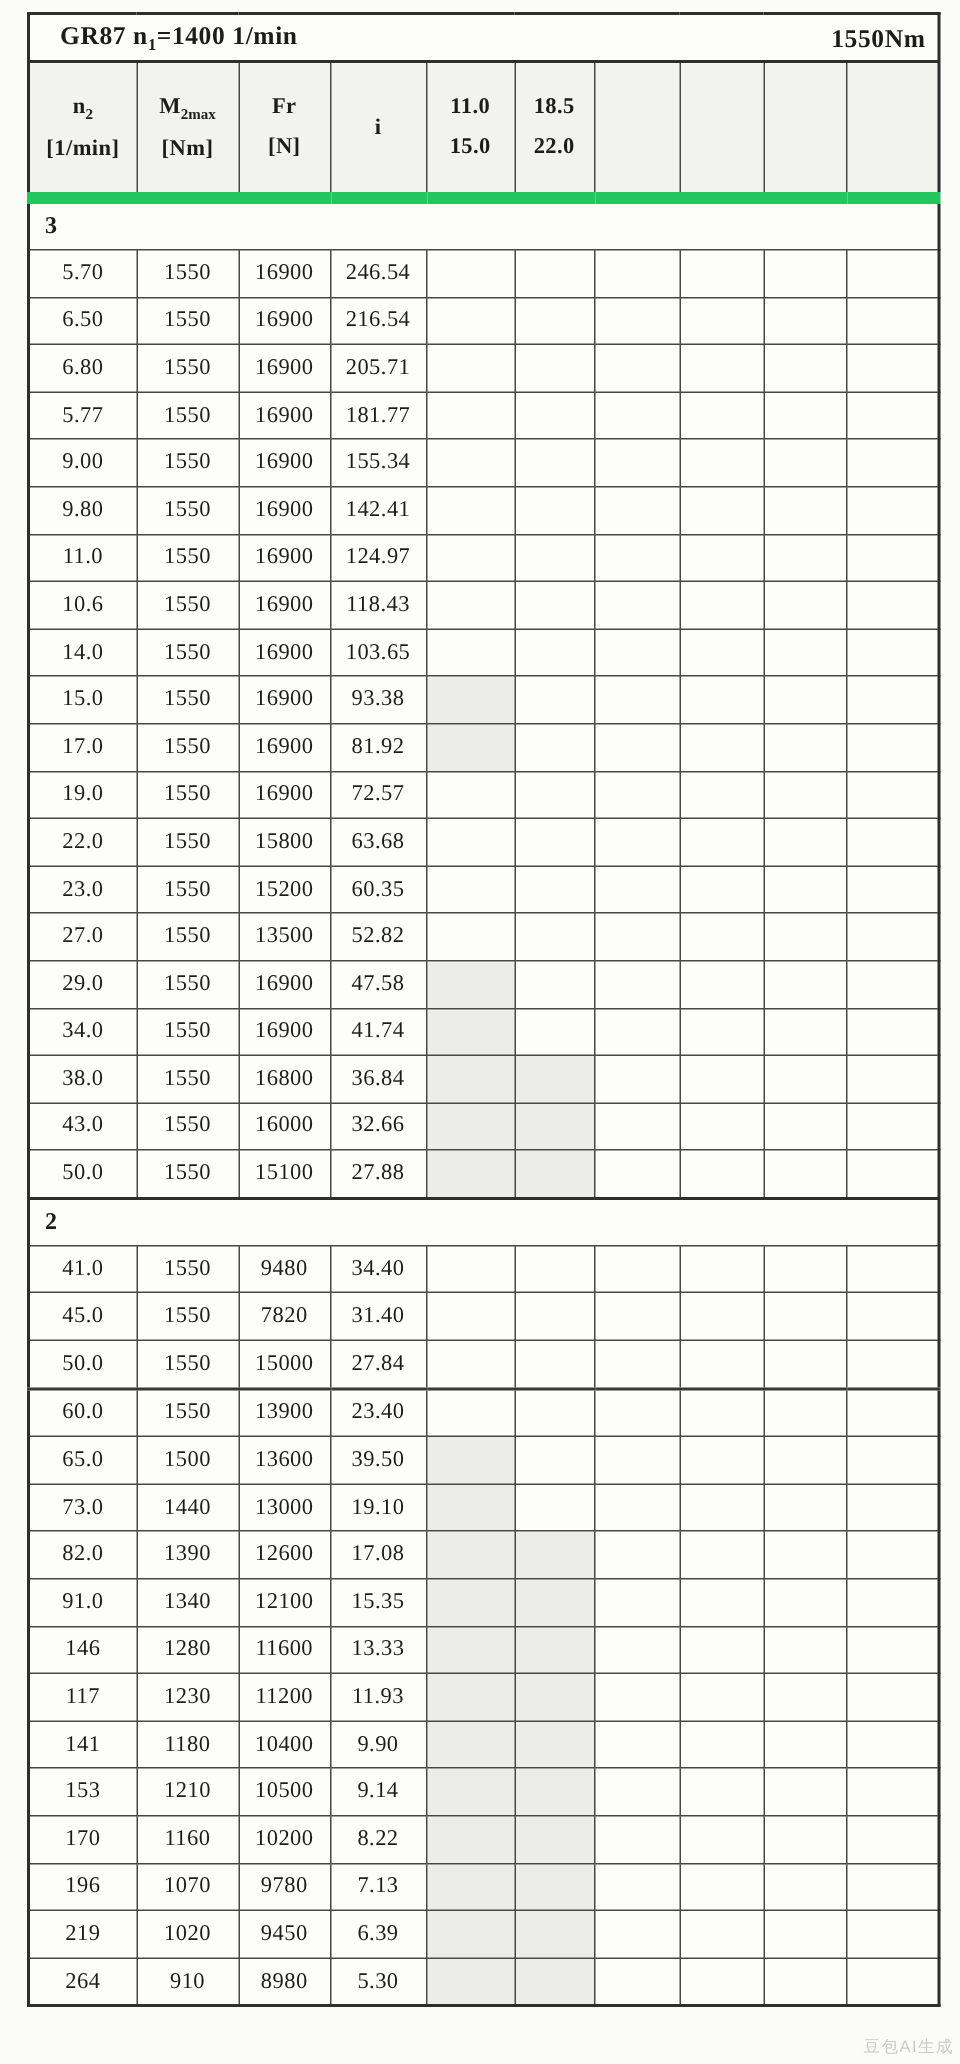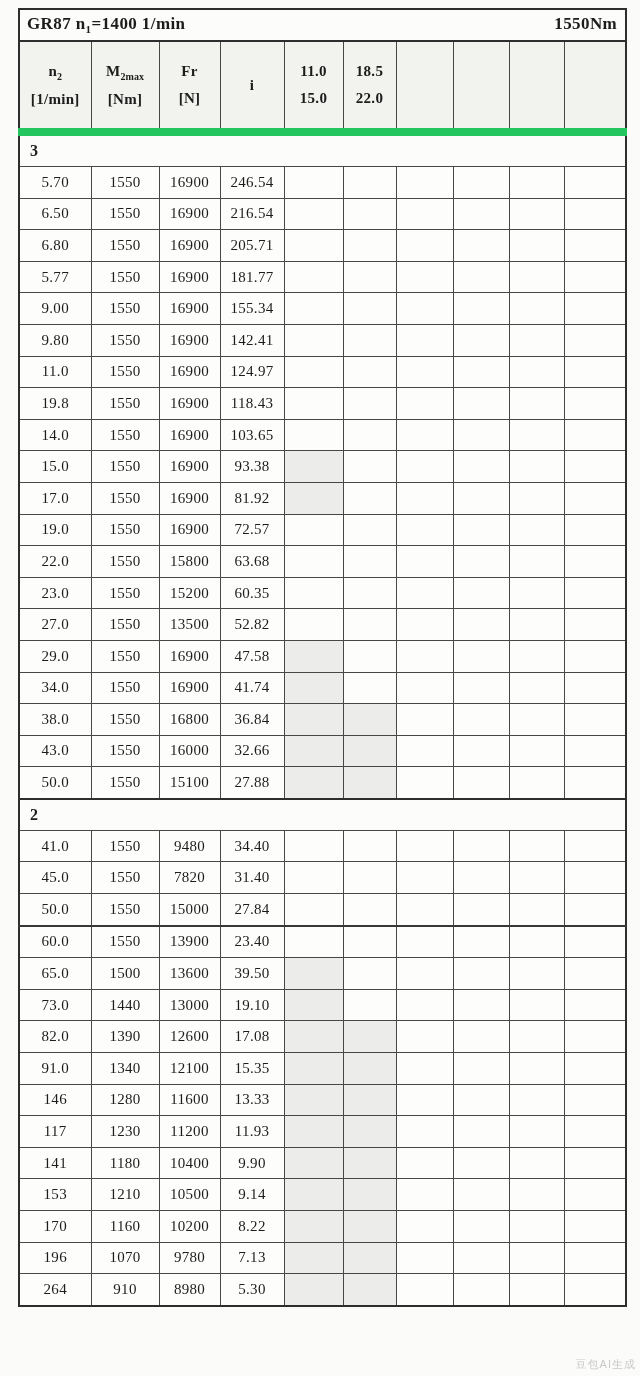--- a/index.html
+++ b/index.html
@@ -29,22 +29,22 @@
     overflow: hidden;
   }
 
   
   tr.title-row td {
     height: 30px;
     border-bottom: 2px solid #2e2e2e;
     background: #fcfcfb;
   }
   .title-flex {
-    display: flex; justify-content: space-between; align-items: flex-start;
-    padding: 0 8px 0 7px;
+    display: flex; justify-content: space-between; align-items: flex-end;
+    padding: 0 8px 0 20px;
     font-weight: bold; font-size: 17px; letter-spacing: 0.4px;
   }
   .title-flex sub { font-size: 11px; }
 
   
   tr.head-row th {
     height: 86px;
     border-bottom: 8px solid #22c55e;
     background: #f2f2ef;
     font-weight: bold;
@@ -219,21 +219,21 @@
           <td>16900</td>
           <td>124.97</td>
           <td></td>
           <td></td>
           <td></td>
           <td></td>
           <td></td>
           <td></td>
         </tr>
         <tr class="data-row">
-          <td>19.8</td>
+          <td>10.6</td>
           <td>1550</td>
           <td>16900</td>
           <td>118.43</td>
           <td></td>
           <td></td>
           <td></td>
           <td></td>
           <td></td>
           <td></td>
         </tr>
@@ -546,20 +546,32 @@
           <td>9780</td>
           <td>7.13</td>
           <td class="shaded"></td>
           <td class="shaded"></td>
           <td></td>
           <td></td>
           <td></td>
           <td></td>
         </tr>
         <tr class="data-row">
+          <td>219</td>
+          <td>1020</td>
+          <td>9450</td>
+          <td>6.39</td>
+          <td class="shaded"></td>
+          <td class="shaded"></td>
+          <td></td>
+          <td></td>
+          <td></td>
+          <td></td>
+        </tr>
+        <tr class="data-row">
           <td>264</td>
           <td>910</td>
           <td>8980</td>
           <td>5.30</td>
           <td class="shaded"></td>
           <td class="shaded"></td>
           <td></td>
           <td></td>
           <td></td>
           <td></td>

